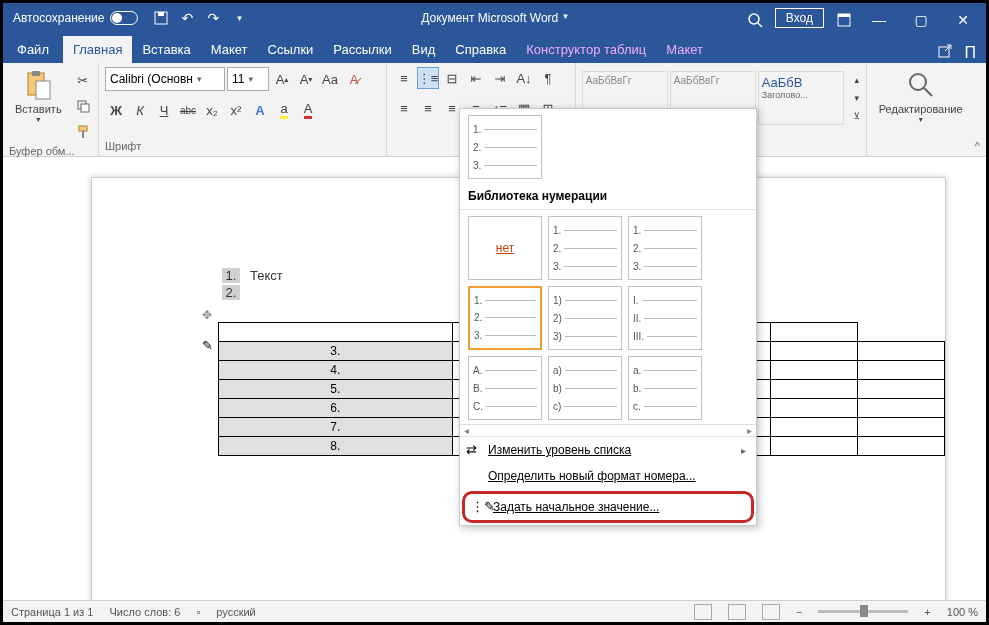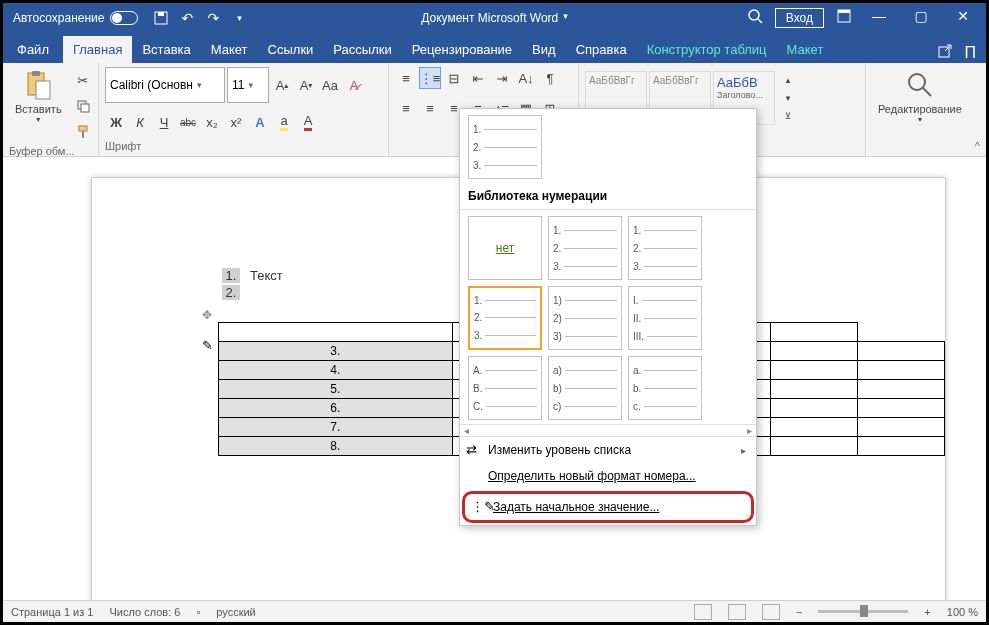--- a/index.html
+++ b/index.html
@@ -4,44 +4,44 @@
 <style>
 * { box-sizing: border-box; margin: 0; padding: 0; font-family: "Segoe UI", Tahoma, sans-serif; }
 body { background: #fff; width: 989px; height: 625px; overflow: hidden; border: 3px solid #000; position: relative; }
 .titlebar { background: #2b579a; height: 30px; display: flex; align-items: center; color: #fff; font-size: 12px; }
 .autosave { margin-left: 10px; display: flex; align-items: center; gap: 6px; }
 .toggle { width: 28px; height: 14px; border: 1px solid #fff; border-radius: 7px; position: relative; }
 .toggle::after { content: ""; position: absolute; width: 10px; height: 10px; background: #fff; border-radius: 50%; top: 1px; left: 1px; }
 .qat { display: flex; gap: 10px; margin-left: 15px; }
 .qat-ico { width: 16px; height: 16px; display: inline-flex; align-items: center; justify-content: center; color: #fff; font-size: 14px; }
 .title-center { position: absolute; left: 50%; transform: translateX(-50%); display: flex; align-items: flex-start; gap: 5px; }
-.title-right { margin-left: auto; display: flex; align-items: flex-start; gap: 12px; padding-right: 8px; }
+.title-right { margin-left: auto; display: flex; align-items: flex-end; gap: 12px; padding-right: 8px; }
 .signin-btn { border: 1px solid #fff; padding: 2px 10px; font-size: 12px; color: #fff; }
 .win-btn { width: 30px; text-align: center; color: #fff; font-size: 14px; }
 
 .tabbar { background: #2b579a; height: 30px; display: flex; align-items: flex-end; }
 .tab { padding: 6px 10px; color: #fff; font-size: 13px; cursor: pointer; }
 .tab.file { padding-left: 14px; padding-right: 14px; }
 .tab.active { background: #f3f3f3; color: #2b579a; }
-.tab.context { color: #5eead4; }
+.tab.context { color: #f0abfc; }
 .tab-right { margin-left: auto; display: flex; align-items: center; }
 .share-ico { width: 20px; height: 20px; margin-right: 8px; color: #fff; }
 
 .ribbon { background: #f3f3f3; height: 94px; border-bottom: 1px solid #d0d0d0; display: flex; position: relative; }
 .rgroup { border-right: 1px solid #d8d8d8; padding: 4px 6px 2px; display: flex; flex-direction: column; justify-content: space-between; }
 .rgroup-label { text-align: left; font-size: 11px; color: #666; padding: 2px 0; }
 .rgroup-content { flex: 1; display: flex; align-items: flex-start; gap: 4px; }
 .big-btn { display: flex; flex-direction: column; align-items: center; padding: 2px 6px; font-size: 11px; color: #444; }
 .big-ico { width: 32px; height: 32px; margin-bottom: 2px; }
 .sm-btn { width: 22px; height: 22px; display: inline-flex; align-items: center; justify-content: center; font-size: 13px; color: #444; border: 1px solid transparent; }
-.font-combo { display: inline-flex; border: 1px solid #ababab; background: #fff; font-size: 12px; height: 36px; align-items: center; padding: 0 4px; }
+.font-combo { display: inline-flex; border: 1px solid #ababab; background: #fff; font-size: 12px; height: 24px; align-items: center; padding: 0 4px; }
 .combo-arrow { margin-left: 4px; font-size: 9px; color: #666; }
 .row { display: flex; gap: 2px; margin-bottom: 4px; align-items: center; }
 .styles-box { display: flex; gap: 2px; font-size: 11px; color: #888; padding-top: 4px; }
-.style-item { border: 1px solid #dcdcdc; width: 62px; height: 54px; padding: 3px; font-size: 10px; }
+.style-item { border: 1px solid #dcdcdc; width: 86px; height: 54px; padding: 3px; font-size: 10px; }
 
 .workspace { position: absolute; top: 154px; left: 0; right: 0; bottom: 22px; background: #fff; overflow: hidden; }
 .page { position: absolute; top: 20px; left: 88px; right: 40px; height: 460px; background: #fff; box-shadow: 0 0 6px rgba(0,0,0,0.2); border: 1px solid #ccc; }
 .doc-list { position: absolute; top: 90px; left: 130px; font-size: 13px; color: #333; }
 .doc-list .li { display: flex; gap: 10px; margin-bottom: 2px; }
 .doc-list .num { background: #d0d0d0; width: 18px; text-align: center; }
 .table-anchor { position: absolute; top: 130px; left: 110px; font-size: 12px; color: #888; }
 .doc-table { position: absolute; top: 144px; left: 126px; border-collapse: collapse; }
 .doc-table td { border: 1px solid #000; height: 19px; font-size: 12px; padding: 0 4px; }
 .doc-table .numcol { width: 24px; text-align: center; background: #e0e0e0; }
@@ -51,21 +51,21 @@
 .doc-table .c5 { width: 100px; }
 .pencil-ico { position: absolute; top: 160px; left: 110px; font-size: 13px; }
 
 .numbering-popup { position: absolute; top: 105px; left: 456px; width: 298px; background: #fff; border: 1px solid #c8c8c8; box-shadow: 2px 2px 8px rgba(0,0,0,0.25); z-index: 100; font-size: 12px; }
 .popup-head { font-weight: bold; padding: 6px 8px; border-bottom: 1px solid #e0e0e0; }
 .numgrid { display: flex; flex-wrap: wrap; gap: 6px; padding: 6px 8px 4px; }
 .numitem { width: 74px; height: 64px; border: 1px solid #c0c0c0; padding: 4px; font-size: 10px; color: #555; display: flex; flex-direction: column; justify-content: space-around; }
 .numitem.sel { border: 2px solid #f0a030; }
 .numitem .ln { display: flex; align-items: center; gap: 3px; }
 .numitem .bar { flex: 1; height: 1px; background: #bbb; }
-.numitem.none { align-items: center; justify-content: center; font-size: 12px; color: #4d7c0f; text-decoration: underline; }
+.numitem.none { align-items: center; justify-content: center; font-size: 12px; color: #c2410c; text-decoration: underline; }
 .popup-scroll { height: 12px; border-top: 1px solid #ddd; display: flex; justify-content: space-between; padding: 0 4px; font-size: 10px; color: #888; align-items: center; }
 .popup-menu { border-top: 1px solid #e0e0e0; }
 .popup-menu-item { padding: 6px 10px 6px 28px; position: relative; display: flex; align-items: center; justify-content: space-between; }
 .popup-menu-item .ico { position: absolute; left: 6px; top: 5px; width: 16px; height: 16px; font-size: 13px; }
 .popup-menu-item .chev { font-size: 10px; color: #666; }
 .highlight-item { border: 3px solid #c62828; border-radius: 10px; margin: 2px; }
 
 .statusbar { position: absolute; bottom: 0; left: 0; right: 0; height: 22px; background: #f3f3f3; border-top: 1px solid #d0d0d0; display: flex; align-items: center; font-size: 11px; color: #555; padding: 0 8px; gap: 16px; }
 .statusbar .spacer { flex: 1; }
 .zoom-slider { width: 90px; height: 3px; background: #bbb; position: relative; }
@@ -117,21 +117,20 @@
   </div>
 </div>
 
 <div class="tabbar">
   <div class="tab file">Файл</div>
   <div class="tab active">Главная</div>
   <div class="tab">Вставка</div>
   <div class="tab">Макет</div>
   <div class="tab">Ссылки</div>
   <div class="tab">Рассылки</div>
-  <div class="tab">Рецензирование</div>
   <div class="tab">Вид</div>
   <div class="tab">Справка</div>
   <div class="tab context">Конструктор таблиц</div>
   <div class="tab context">Макет</div>
   <div class="tab-right">
     <span class="share-ico">
         <svg width="16" height="16" viewBox="0 0 16 16">
           <rect x="2" y="4" width="10" height="10" fill="none" stroke="#fff"></rect>
           <path d="M10 2 L14 2 L14 6 M14 2 L8 8" fill="none" stroke="#fff"></path>
         </svg>
@@ -461,21 +460,21 @@
         </div>
       </div>
     </div>
   <div class="popup-scroll">
       <span>◂</span>
       <span>▸</span>
     </div>
   <div class="popup-menu">
     <div class="popup-menu-item">
       <span class="ico">⇄</span>
-      <span style="">Изменить уровень списка</span>
+      <span style="text-decoration:underline">Изменить уровень списка</span>
       <span class="chev">▸</span>
     </div>
     <div class="popup-menu-item">
       <span style="text-decoration:underline">Определить новый формат номера...</span>
     </div>
     <div class="popup-menu-item highlight-item">
       <span class="ico">⋮✎</span>
       <span style="text-decoration:underline">Задать начальное значение...</span>
     </div>
   </div>

